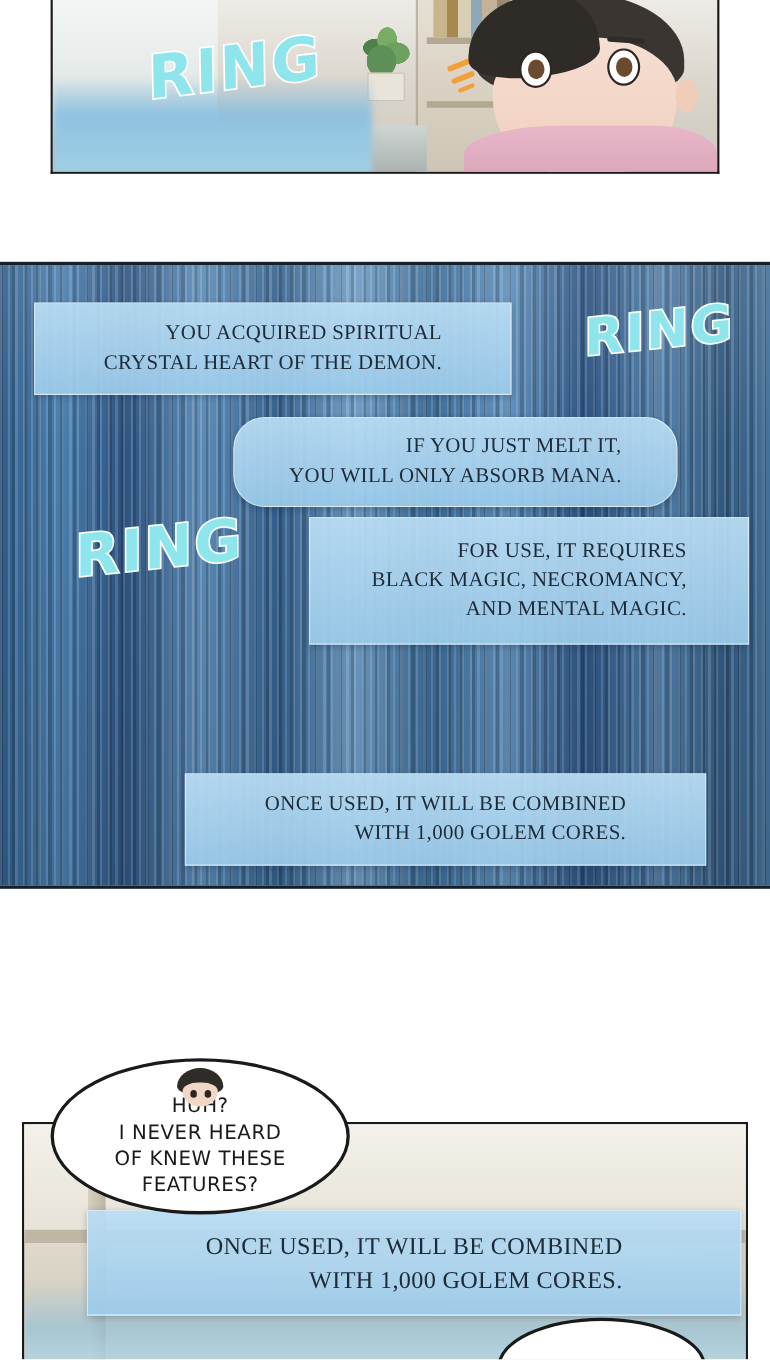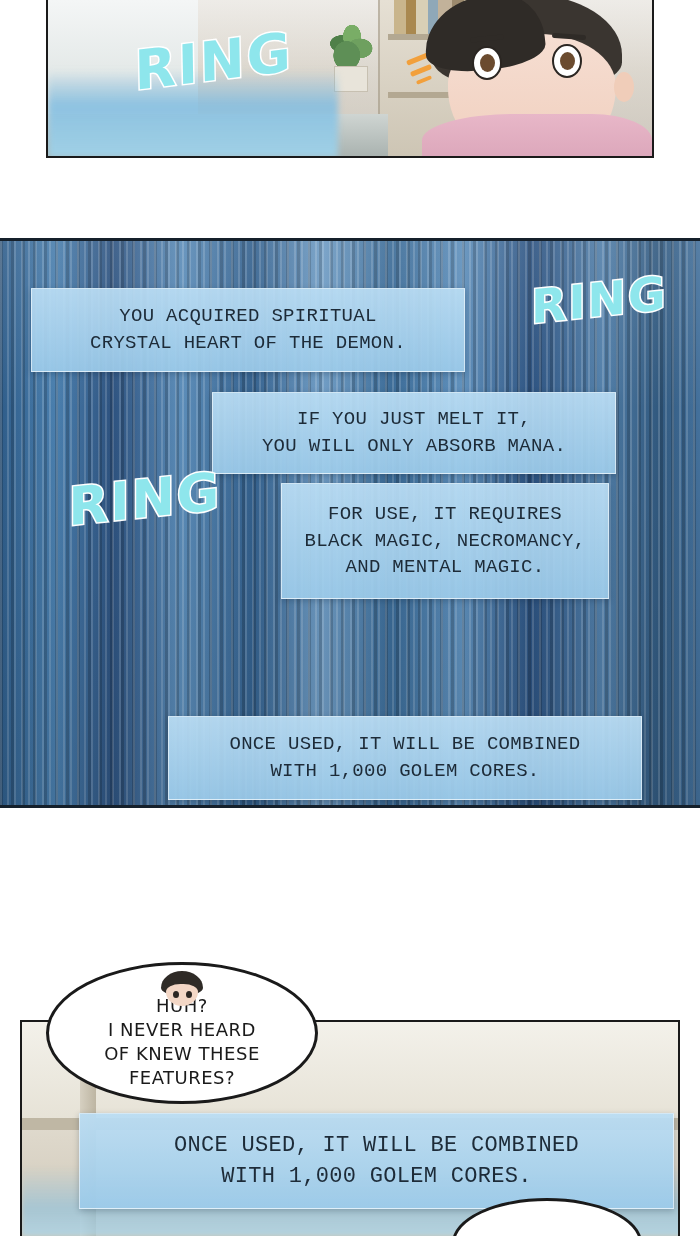--- a/index.html
+++ b/index.html
@@ -162,33 +162,33 @@
     position:absolute; inset:0;
     background: linear-gradient(180deg, rgba(255,255,255,0.10) 0%, rgba(255,255,255,0.0) 30%, rgba(0,0,0,0.10) 100%);
     pointer-events:none;
   }
   .sysbox {
     position:absolute;
     background: linear-gradient(180deg, rgba(186,221,244,0.93) 0%, rgba(156,203,234,0.93) 100%);
     border: 1px solid rgba(255,255,255,0.55);
     box-shadow: 0 2px 6px rgba(10,30,50,0.25);
     color:#1d2b38;
-    font-family: Liberation Mono, monospace;
+    font-family: Liberation Serif, serif;
     font-size: 19px;
     line-height: 1.42;
     letter-spacing: 0.3px;
-    text-align:center;
+    text-align:right;
     padding: 12px 18px;
-    display:flex; align-items:center; justify-content:center;margin-top:13px;
+    display:flex; align-items:center; justify-content:center;
   }
   .sysbox span { display:block; white-space:pre-line; }
 
   .sysbox.b1 { left:31px;  top:34px;  width:434px; height:84px; }
-  .sysbox.b2 { left:212px; top:138px; width:404px; height:82px; }
-  .sysbox.b3 { left:281px; top:229px; width:328px; height:116px; }
+  .sysbox.b2 { left:212px; top:138px; width:404px; height:82px;border-radius:29px; }
+  .sysbox.b3 { left:281px; top:229px; width:400px; height:116px; }
   .sysbox.b4 { left:63px;  top:362px; width:326px; height:84px; }
   .sysbox.b5 { left:168px; top:462px; width:474px; height:84px; }
 
   .sfx.p2a { position:absolute; right:32px; top:32px; font-size:46px; transform: rotate(-6deg) skewX(-6deg); }
   .sfx.p2b { position:absolute; left:68px; top:228px; font-size:52px; transform: rotate(-6deg) skewX(-6deg); }
 
   
   .panel3 {
     position:absolute; left:20px; top:1020px; width:660px; height:216px;
     border: 2px solid #1a1a1a;

